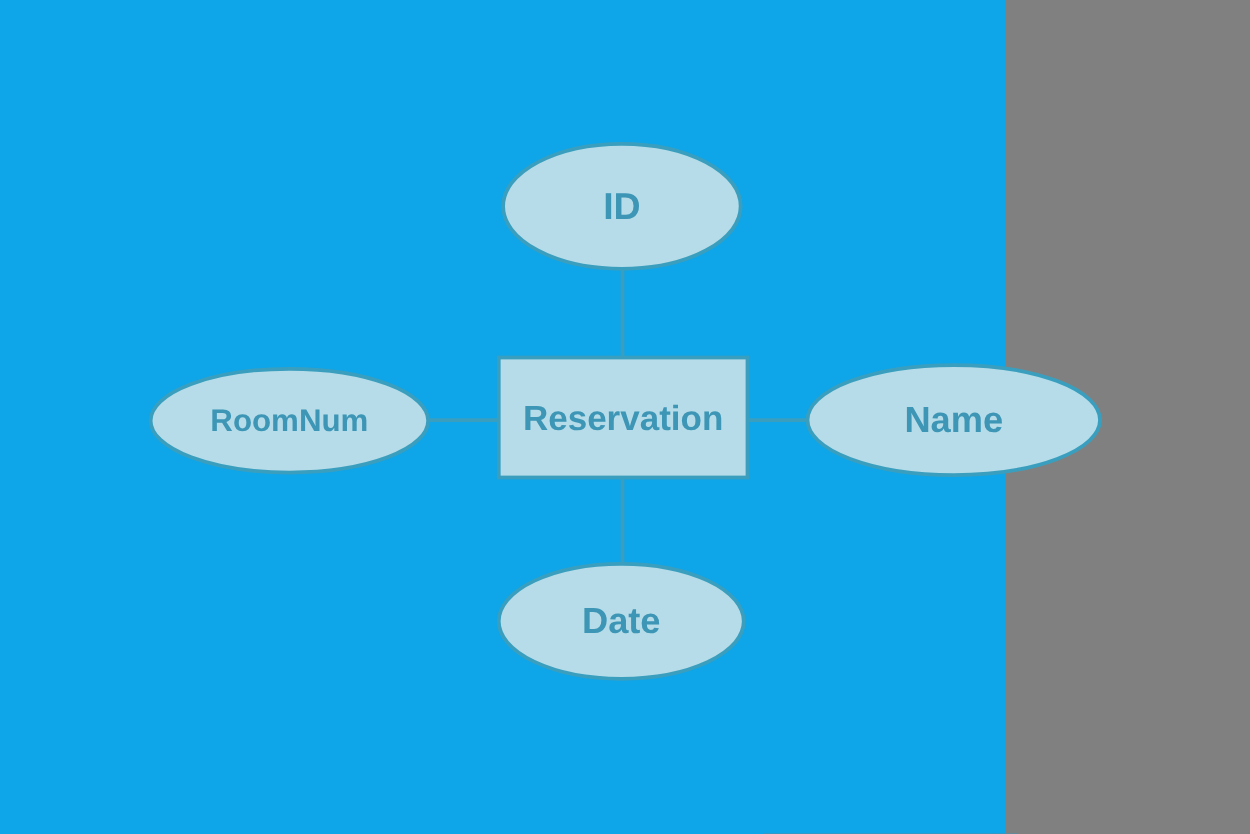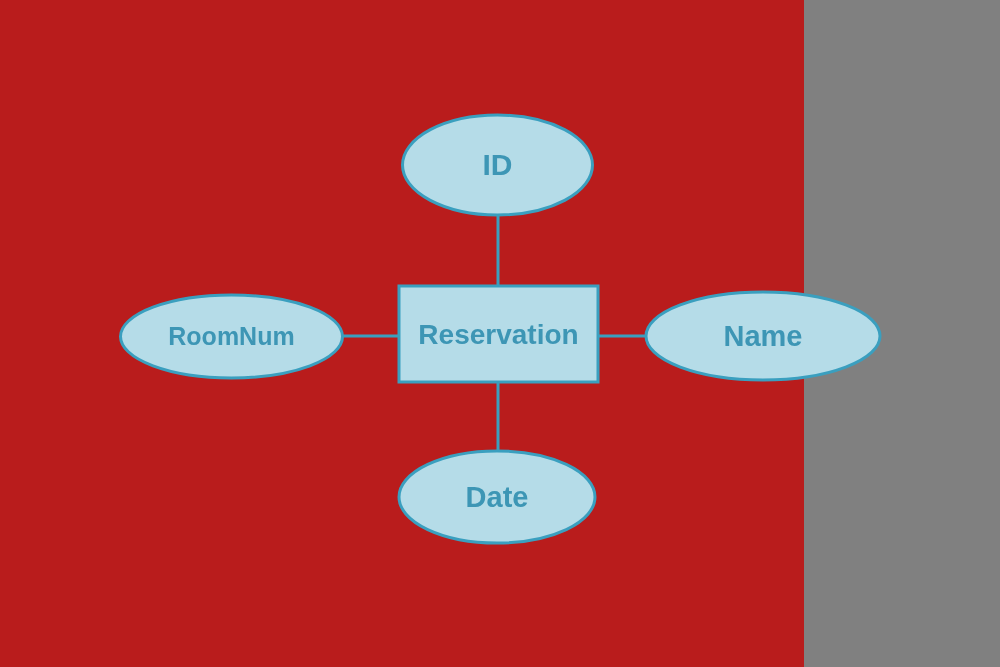--- a/index.html
+++ b/index.html
@@ -11,21 +11,21 @@
     width: 1000px;
     height: 667px;
     background: #808080;
     font-family: "Liberation Sans", sans-serif;
     overflow: hidden;
   }
   #diagram-canvas {
     position: relative;
     width: 804px;
     height: 667px;
-    background: #b91c1c;
+    background: #0ea5e9;
   }
   #er-svg {
     position: absolute;
     top: 0;
     left: 0;
     width: 1000px;
     height: 667px;
     display: block;
   }
   .er-shape {

